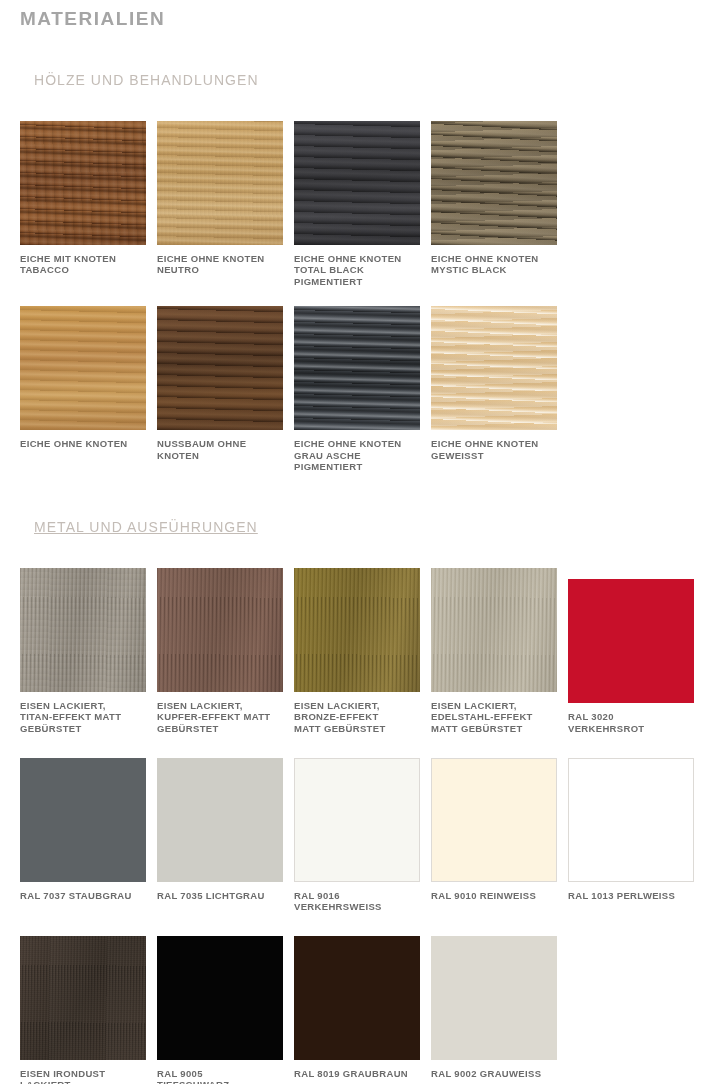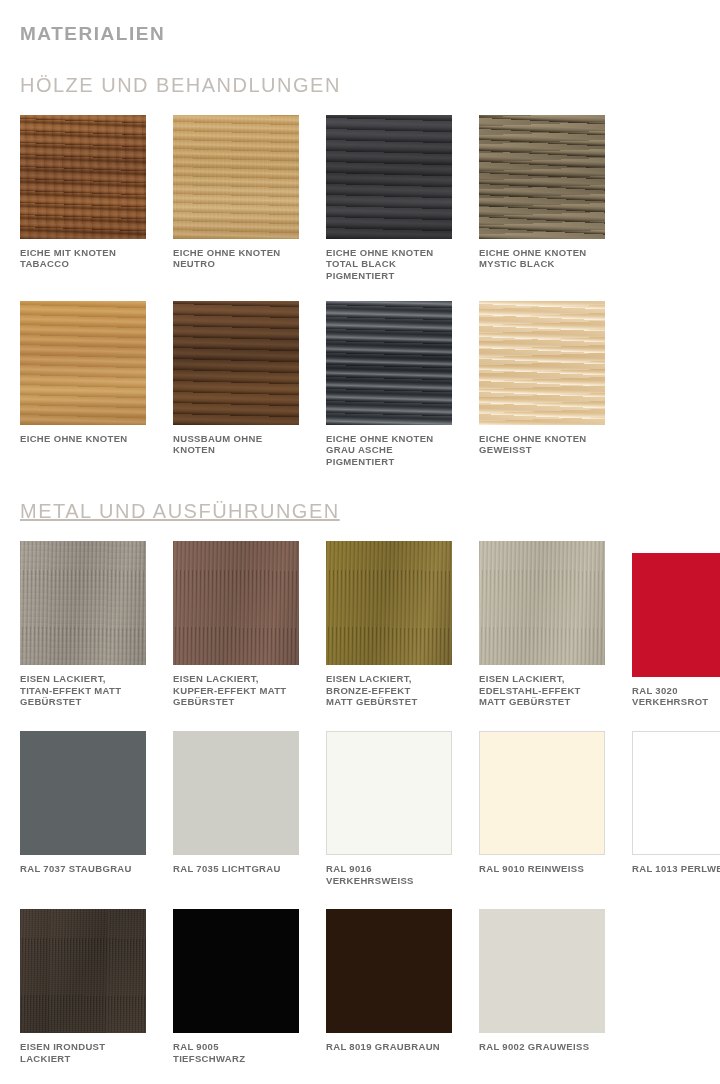--- a/index.html
+++ b/index.html
@@ -13,59 +13,58 @@
     height: 1084px;
     font-family: "Liberation Sans", sans-serif;
     color: #6e6e6e;
     overflow: hidden;
   }
 
   .page {
     width: 720px;
     height: 1084px;
     box-sizing: border-box;
-    padding: 15px 20px;
+    padding: 0 20px;
     position: relative;
     border-radius: 13px;
   }
 
   
   .page-title {
     font-size: 19px;
     font-weight: bold;
     letter-spacing: 0.08em;
     color: #a5a5a5;
     margin: 0;
     padding-top: 8px;
     line-height: 1.2;
     text-transform: uppercase;
   }
 
   .section-title {
-    font-size: 20px;
+    font-size: 14px;
     font-weight: normal;
     letter-spacing: 0.075em;
     color: #c3bcb6;
-    margin: 0;
+    margin: 14px;
     line-height: 1.2;
     text-transform: uppercase;
   }
   .section-woods   { padding-top: 27px; }
   .section-metals  { padding-top: 32px; text-decoration: underline; }
 
   
   .grid {
     display: flex;
     flex-wrap: wrap;
     gap: 0;
   }
   .row {
     display: flex;
     width: 680px;
-    gap: 16px;
   }
   .row-woods-1  { margin-top: 18px; }
   .row-woods-2  { margin-top: 19px; }
   .row-metal-1  { margin-top: 18px; align-items: flex-end; }
   .row-metal-2  { margin-top: 23px; }
   .row-metal-3  { margin-top: 23px; }
 
   .cell {
     width: 126px;
     margin-right: 11px;

